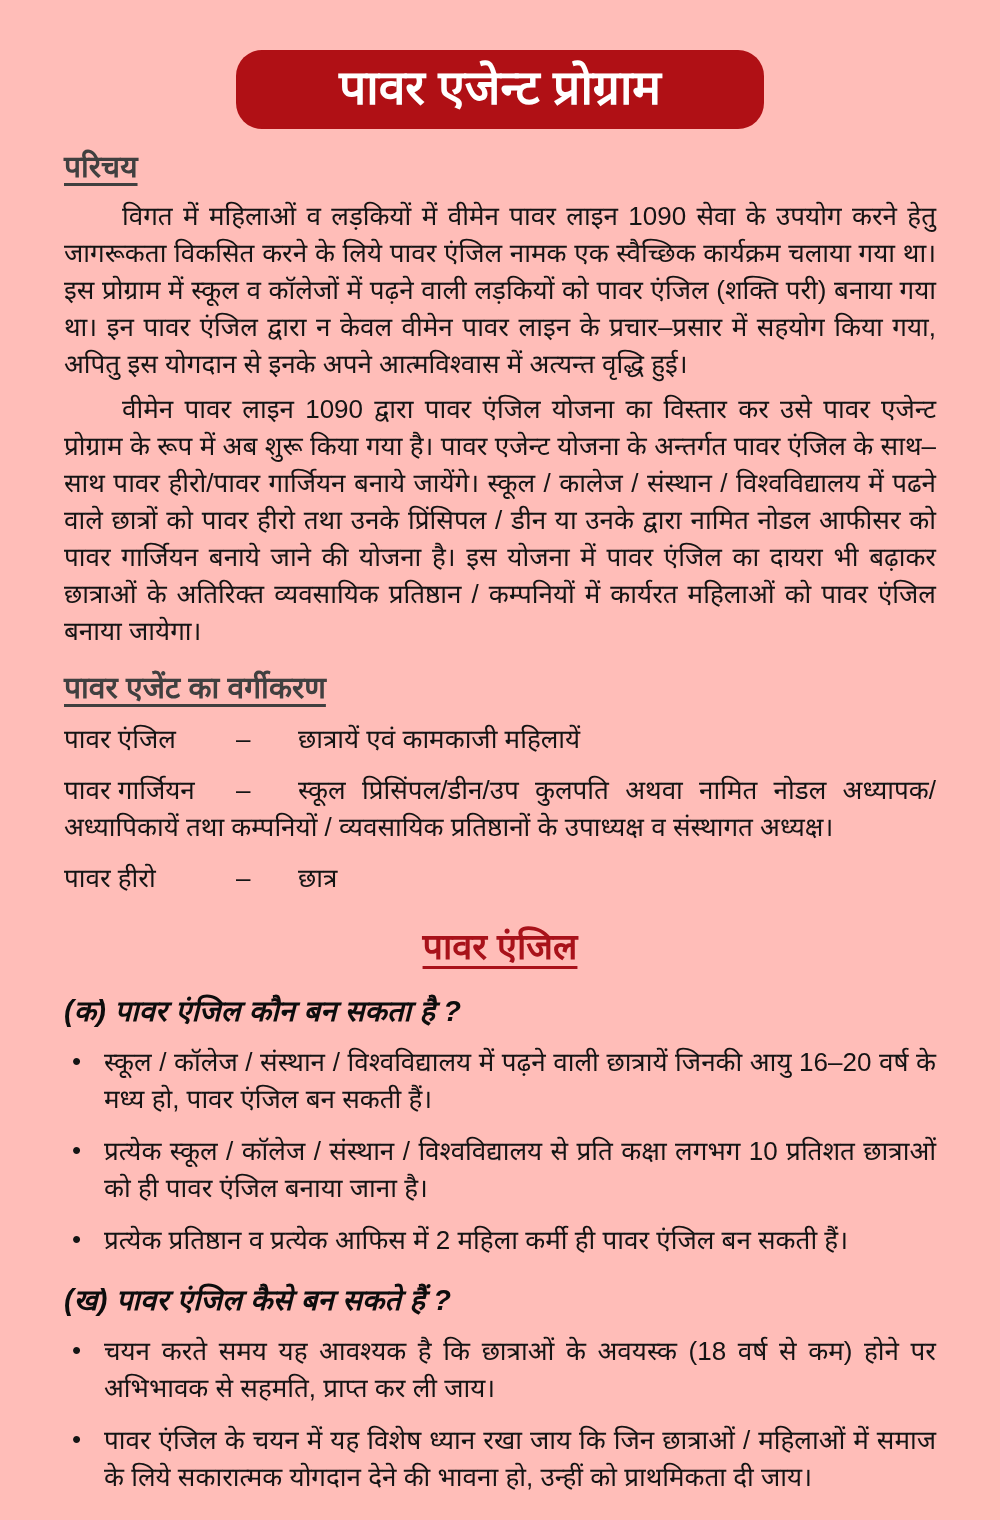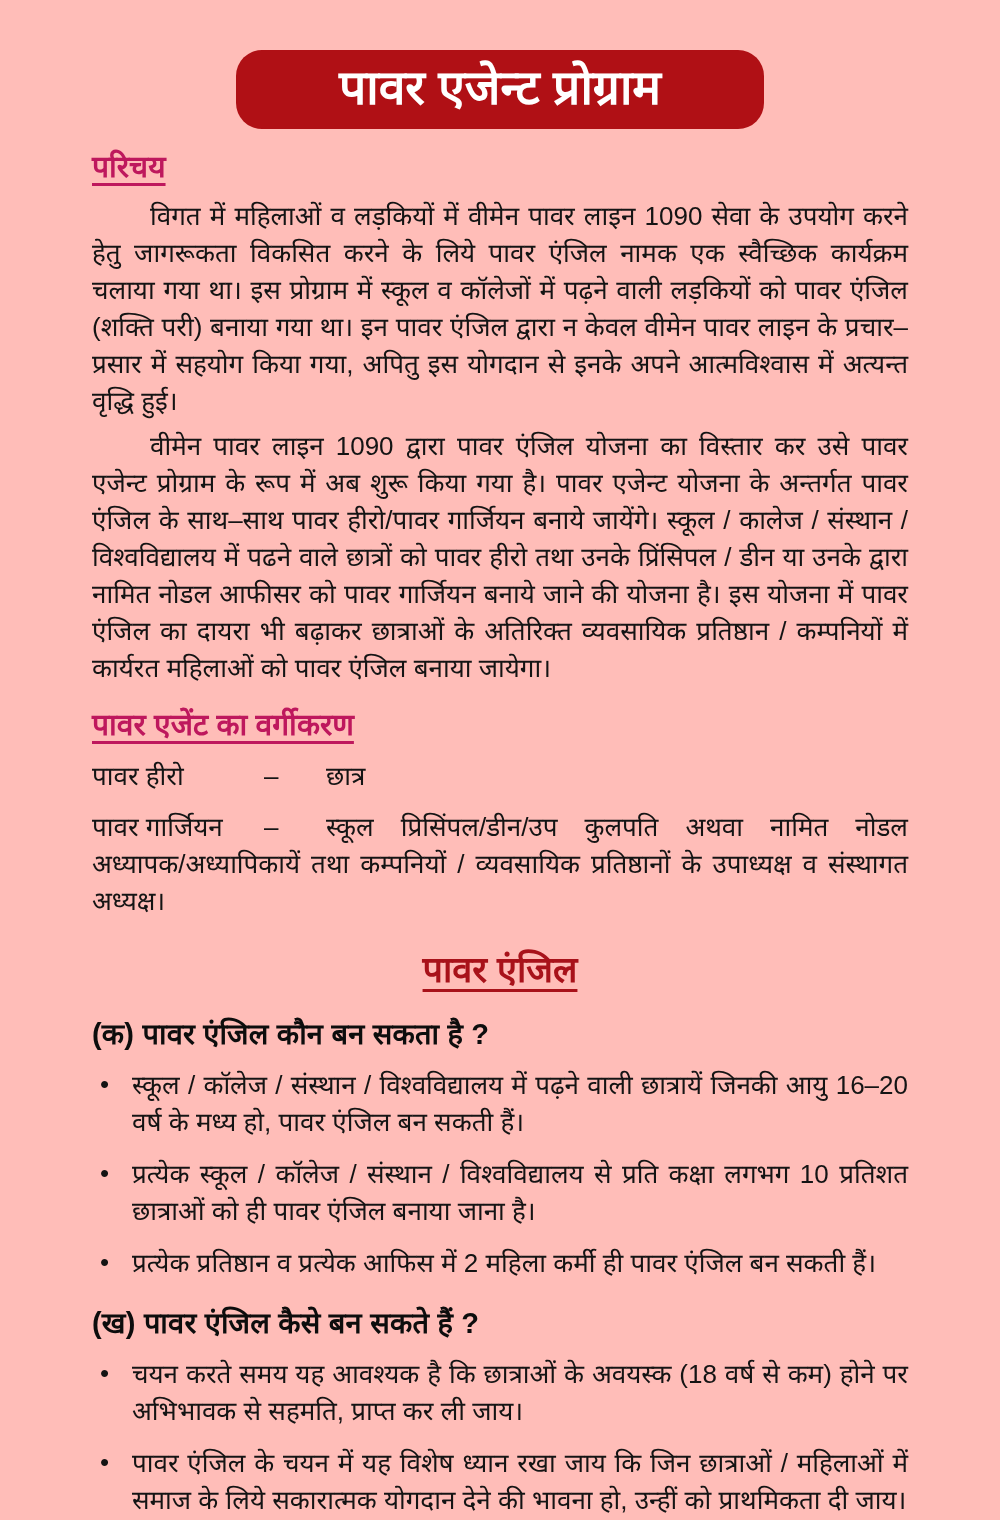--- a/index.html
+++ b/index.html
@@ -6,21 +6,21 @@
     margin: 0;
     padding: 0;
     background: #ffbdb8;
   }
   .page {
     position: relative;
     box-sizing: border-box;
     width: 1000px;
     height: 1520px;
     margin: 0 auto;
-    padding: 50px 92px 20px;
+    padding: 50px 64px 20px;
     background: #ffbdb8;
     overflow: hidden;
     color: #141414;
     font-family: "Liberation Sans", "DejaVu Sans", sans-serif;
   }
   
   .banner-wrap { text-align: center; }
   .banner {
     display: inline-block;
     background: #b01015;
@@ -31,41 +31,42 @@
     padding: 10px 44px 14px;
     border-radius: 26px;
     min-width: 440px;
   }
   
   .h-black {
     display: table;
     margin: 16px 0 12px;
     font-size: 30px;
     font-weight: 800;
-    color: #be185d;
+    color: #404040;
     text-decoration: underline;
     text-decoration-thickness: 2.5px;
     text-underline-offset: 6px;
   }
   .h-red-wrap { text-align: center; margin: 24px 0 10px; }
   .h-red {
     display: inline-block;
     color: #a8121a;
     font-size: 36px;
     font-weight: 800;
     text-decoration: underline;
     text-decoration-thickness: 3px;
     text-underline-offset: 7px;
   }
   .h-sub {
     margin: 20px 0 6px;
     font-size: 29px;
     font-weight: 900;
     color: #0d0d0d;
     letter-spacing: 0.2px;
+    font-style: italic;
   }
   
   .body-p {
     margin: 0 0 8px;
     font-size: 26px;
     line-height: 37px;
     text-align: justify;
   }
   .indent { text-indent: 58px; }
   .u {
@@ -115,24 +116,25 @@
   </div>
 
   <div class="h-black">परिचय</div>
 
   <p class="body-p indent"><span>विगत में महिलाओं व लड़कियों में वीमेन पावर लाइन 1090 सेवा के उपयोग करने हेतु जागरूकता विकसित करने के लिये पावर एंजिल नामक एक स्वैच्छिक कार्यक्रम चलाया गया था। इस प्रोग्राम में स्कूल व कॉलेजों में पढ़ने वाली लड़कियों को </span><span class="u">पावर एंजिल (शक्ति परी)</span><span> बनाया गया था। इन पावर एंजिल द्वारा न केवल वीमेन पावर लाइन के प्रचार–प्रसार में सहयोग किया गया, अपितु इस योगदान से इनके अपने आत्मविश्वास में अत्यन्त वृद्धि हुई।</span></p>
 
   <p class="body-p indent">वीमेन पावर लाइन 1090 द्वारा पावर एंजिल योजना का विस्तार कर उसे पावर एजेन्ट प्रोग्राम के रूप में अब शुरू किया गया है। पावर एजेन्ट योजना के अन्तर्गत पावर एंजिल के साथ–साथ पावर हीरो/पावर गार्जियन बनाये जायेंगे। स्कूल / कालेज / संस्थान / विश्वविद्यालय में पढने वाले छात्रों को पावर हीरो तथा उनके प्रिंसिपल / डीन या उनके द्वारा नामित नोडल आफीसर को पावर गार्जियन बनाये जाने की योजना है। इस योजना में पावर एंजिल का दायरा भी बढ़ाकर छात्राओं के अतिरिक्त व्यवसायिक प्रतिष्ठान / कम्पनियों में कार्यरत महिलाओं को पावर एंजिल बनाया जायेगा।</p>
 
   <div class="h-black">पावर एजेंट का वर्गीकरण</div>
 
+  <p class="clsf-row"><span class="clsf-term">पावर एंजिल</span><span class="clsf-dash">–</span><span>छात्रायें एवं कामकाजी महिलायें</span></p>
+
+  <p class="clsf-row"><span class="clsf-term">पावर गार्जियन</span><span class="clsf-dash">–</span><span>स्कूल प्रिसिंपल/डीन/उप कुलपति अथवा नामित नोडल अध्यापक/अध्यापिकायें तथा कम्पनियों / व्यवसायिक प्रतिष्ठानों के उपाध्यक्ष व संस्थागत अध्यक्ष।</span></p>
 
   <p class="clsf-row"><span class="clsf-term">पावर हीरो</span><span class="clsf-dash">–</span><span>छात्र</span></p>
-
-  <p class="clsf-row"><span class="clsf-term">पावर गार्जियन</span><span class="clsf-dash">–</span><span>स्कूल प्रिसिंपल/डीन/उप कुलपति अथवा नामित नोडल अध्यापक/अध्यापिकायें तथा कम्पनियों / व्यवसायिक प्रतिष्ठानों के उपाध्यक्ष व संस्थागत अध्यक्ष।</span></p>
 
   <div class="h-red-wrap">
     <span class="h-red">पावर एंजिल</span>
   </div>
 
   <div class="h-sub">(क) पावर एंजिल कौन बन सकता है ?</div>
 
   <ul class="bullets">
     <li><span>स्कूल / कॉलेज / संस्थान / विश्वविद्यालय में पढ़ने वाली छात्रायें जिनकी आयु 16–20 वर्ष के मध्य हो, पावर एंजिल बन सकती हैं।</span><span class="u"></span><span></span></li>
     <li><span>प्रत्येक स्कूल / कॉलेज / संस्थान / विश्वविद्यालय से प्रति कक्षा लगभग 10 प्रतिशत छात्राओं को ही पावर एंजिल बनाया जाना है।</span><span class="u"></span><span></span></li>

